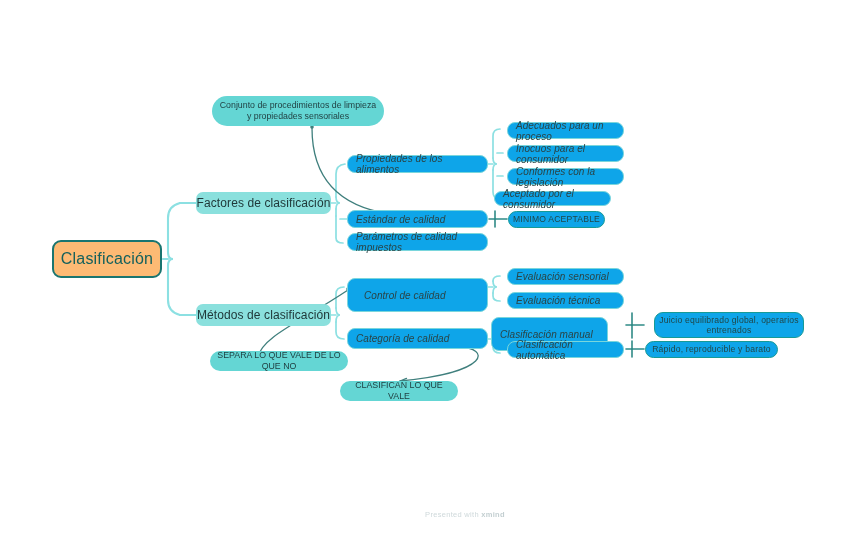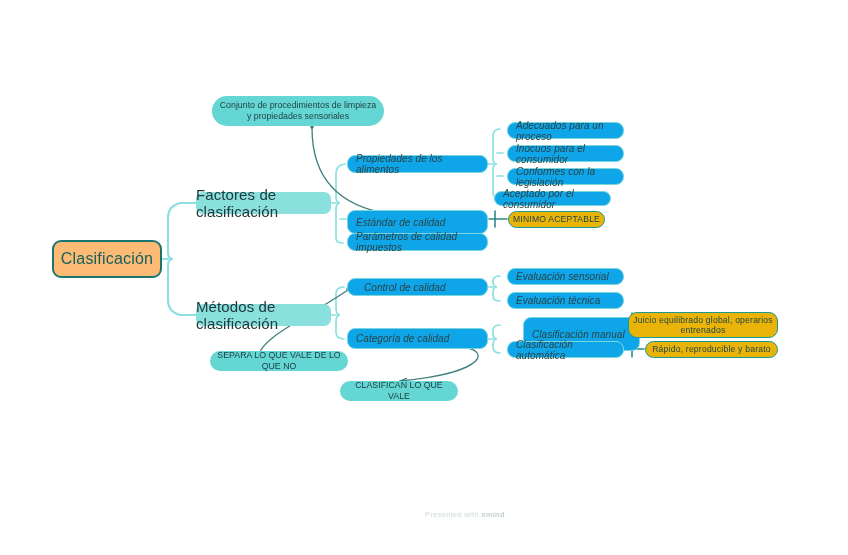--- a/index.html
+++ b/index.html
@@ -43,39 +43,39 @@
     font-size: 16px;
     justify-content: center;
     letter-spacing: 0.2px;
   }
   
   .node-branch {
     background: #8ae0dd;
     border: none;
     border-radius: 7px;
     color: #20393a;
-    font-size: 15px;
+    font-size: 12px;
     justify-content: center;
     letter-spacing: 0.1px;
   }
   
   .node-sub {
     background: #0ea5e9;
     border: 1.2px solid #7ad6dc;
     border-radius: 8px;
     color: #2a4446;
     font-size: 10px;
     justify-content: flex-start;
     padding-left: 8px;
     letter-spacing: 0.05px;
     font-style: italic;
   }
   
   .node-sub-strong {
-    background: #eab308;
+    background: #0ea5e9;
     border: 1.4px solid #179a96;
     border-radius: 9px;
     color: #20484a;
     font-size: 8.6px;
     justify-content: center;
     text-align: center;
     letter-spacing: 0.2px;
     line-height: 1.2;
   }
   
@@ -208,21 +208,21 @@
   </div>
 
   <div class="node node-branch" style="left:196px; top:304px; width:135px; height:22px;">
     <span>Métodos de clasificación</span>
   </div>
 
   <div class="node node-sub" style="left:347px; top:155px; width:141px; height:18px;">
     <span>Propiedades de los alimentos</span>
   </div>
 
-  <div class="node node-sub" style="left:347px; top:210px; width:141px; height:24px;">
+  <div class="node node-sub" style="left:347px; top:210px; width:141px; height:18px;">
     <span>Estándar de calidad</span>
   </div>
 
   <div class="node node-sub" style="left:347px; top:233px; width:141px; height:18px;">
     <span>Parámetros de calidad impuestos</span>
   </div>
 
   <div class="node node-sub" style="left:507px; top:122px; width:117px; height:17px;">
     <span>Adecuados para un proceso</span>
   </div>
@@ -236,45 +236,45 @@
   </div>
 
   <div class="node node-sub" style="left:494px; top:191px; width:117px; height:15px;">
     <span>Aceptado por el consumidor</span>
   </div>
 
   <div class="node node-sub-strong" style="left:508px; top:211px; width:97px; height:17px;">
     <span>MINIMO ACEPTABLE</span>
   </div>
 
-  <div class="node node-sub" style="left:347px; top:278px; width:141px; height:18px;padding-left:16px;">
+  <div class="node node-sub" style="left:347px; top:278px; width:141px; height:34px;padding-left:16px;">
     <span>Control de calidad</span>
   </div>
 
   <div class="node node-sub" style="left:347px; top:328px; width:141px; height:21px;">
     <span>Categoría de calidad</span>
   </div>
 
   <div class="node node-sub" style="left:507px; top:268px; width:117px; height:17px;">
     <span>Evaluación sensorial</span>
   </div>
 
   <div class="node node-sub" style="left:507px; top:292px; width:117px; height:17px;">
     <span>Evaluación técnica</span>
   </div>
 
-  <div class="node node-sub" style="left:523px; top:317px; width:117px; height:34px;">
+  <div class="node node-sub" style="left:491px; top:317px; width:117px; height:34px;">
     <span>Clasificación manual</span>
   </div>
 
   <div class="node node-sub" style="left:507px; top:341px; width:117px; height:17px;">
     <span>Clasificación automática</span>
   </div>
 
-  <div class="node node-sub-strong" style="left:628px; top:312px; width:150px; height:26px;">
+  <div class="node node-sub-strong" style="left:654px; top:312px; width:150px; height:26px;">
     <span>Juicio equilibrado global, operarios entrenados</span>
   </div>
 
   <div class="node node-sub-strong" style="left:645px; top:341px; width:133px; height:17px;">
     <span>Rápido, reproducible y barato</span>
   </div>
 
   <div class="node node-callout" style="left:212px; top:96px; width:172px; height:30px;">
     <span>Conjunto de procedimientos de limpieza y propiedades sensoriales</span>
   </div>

